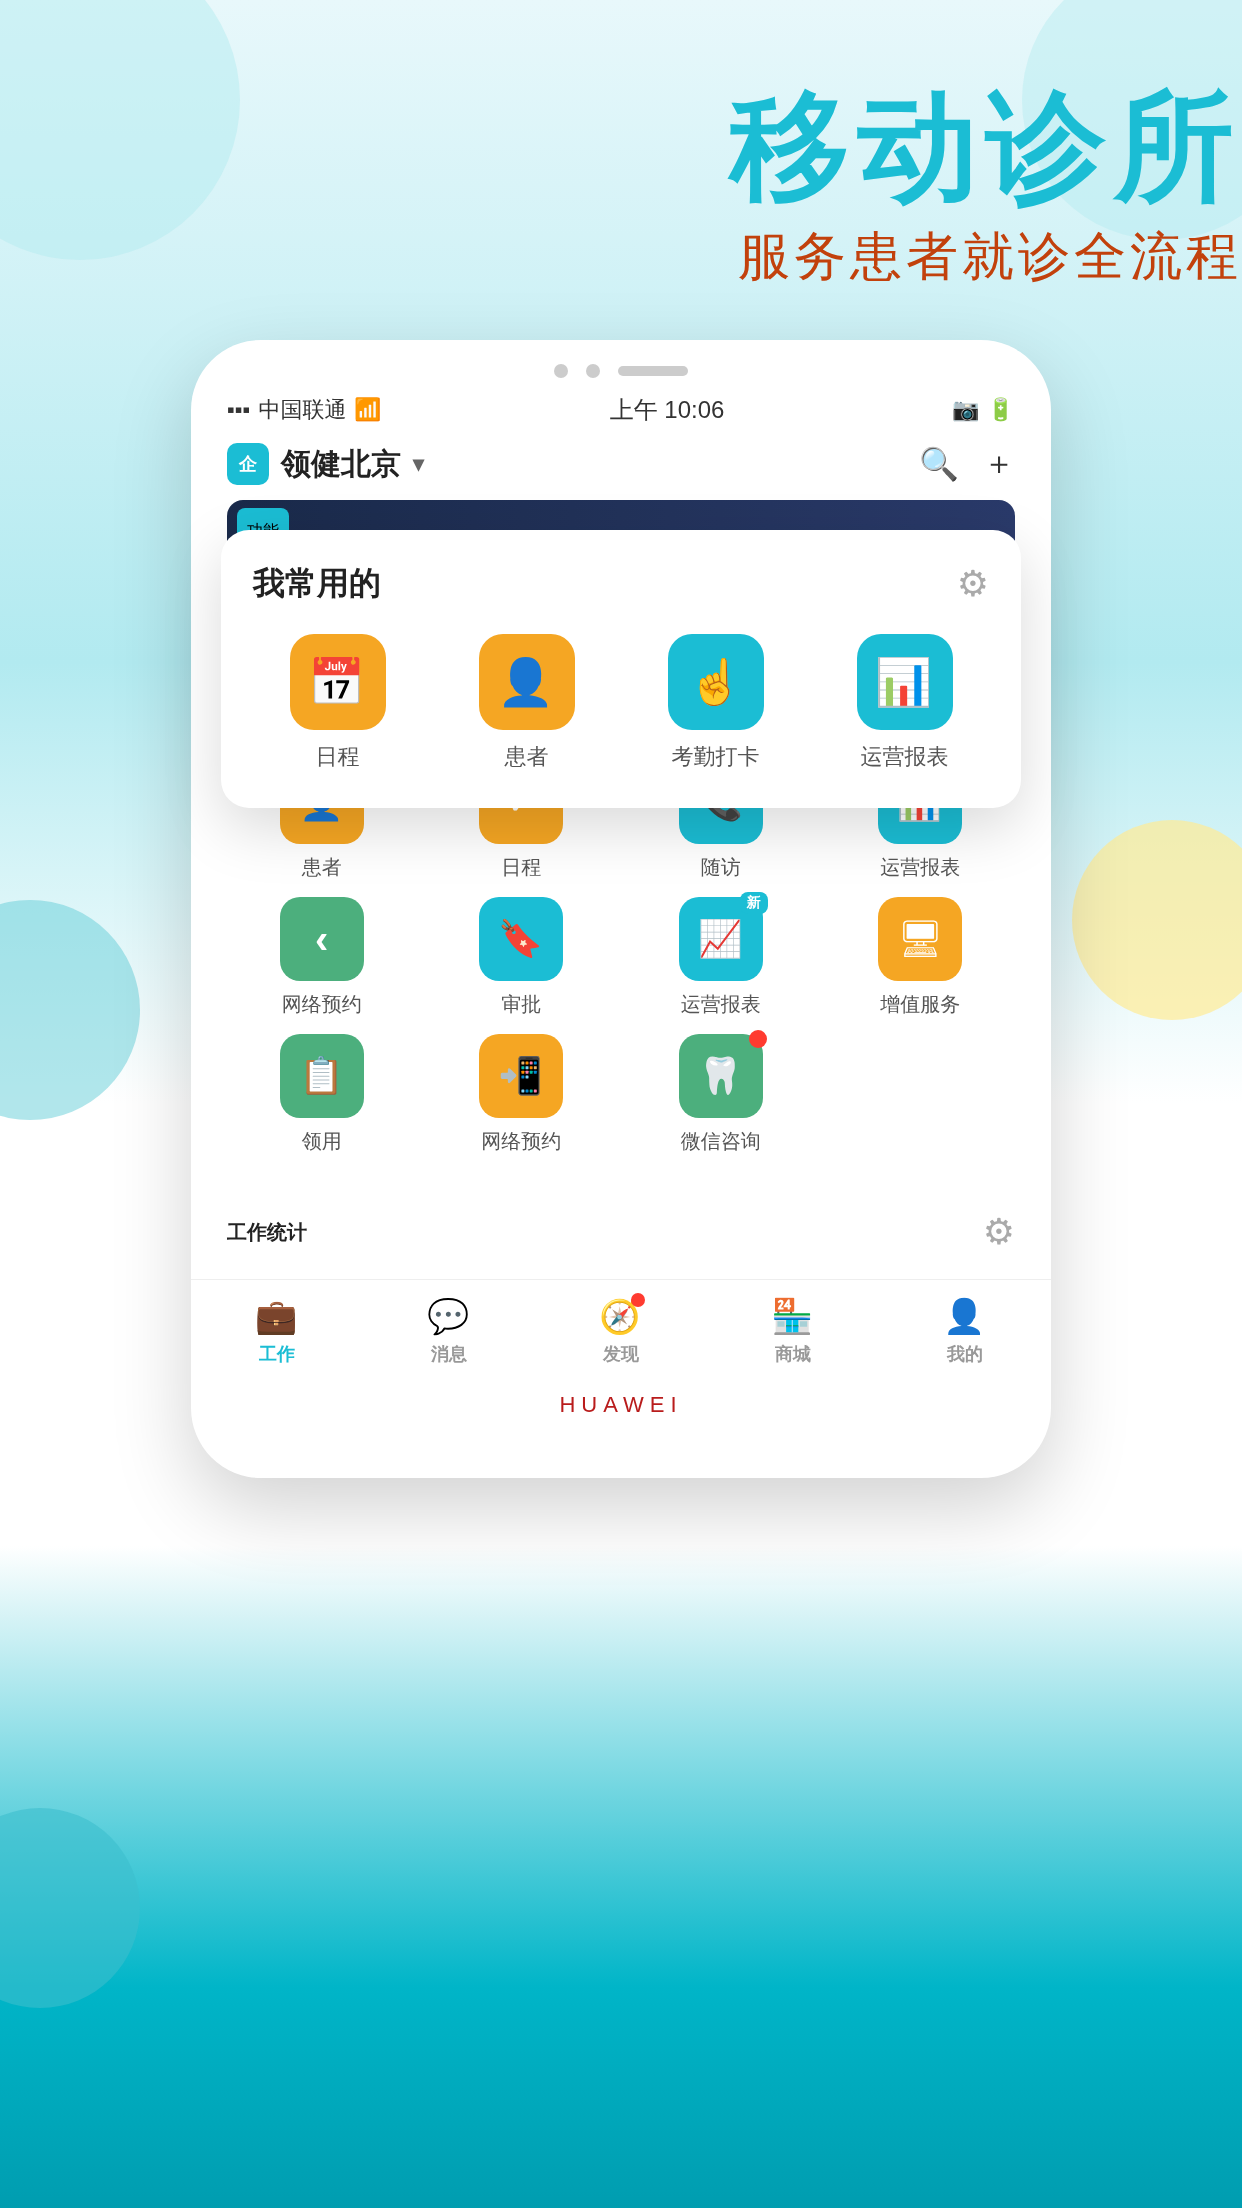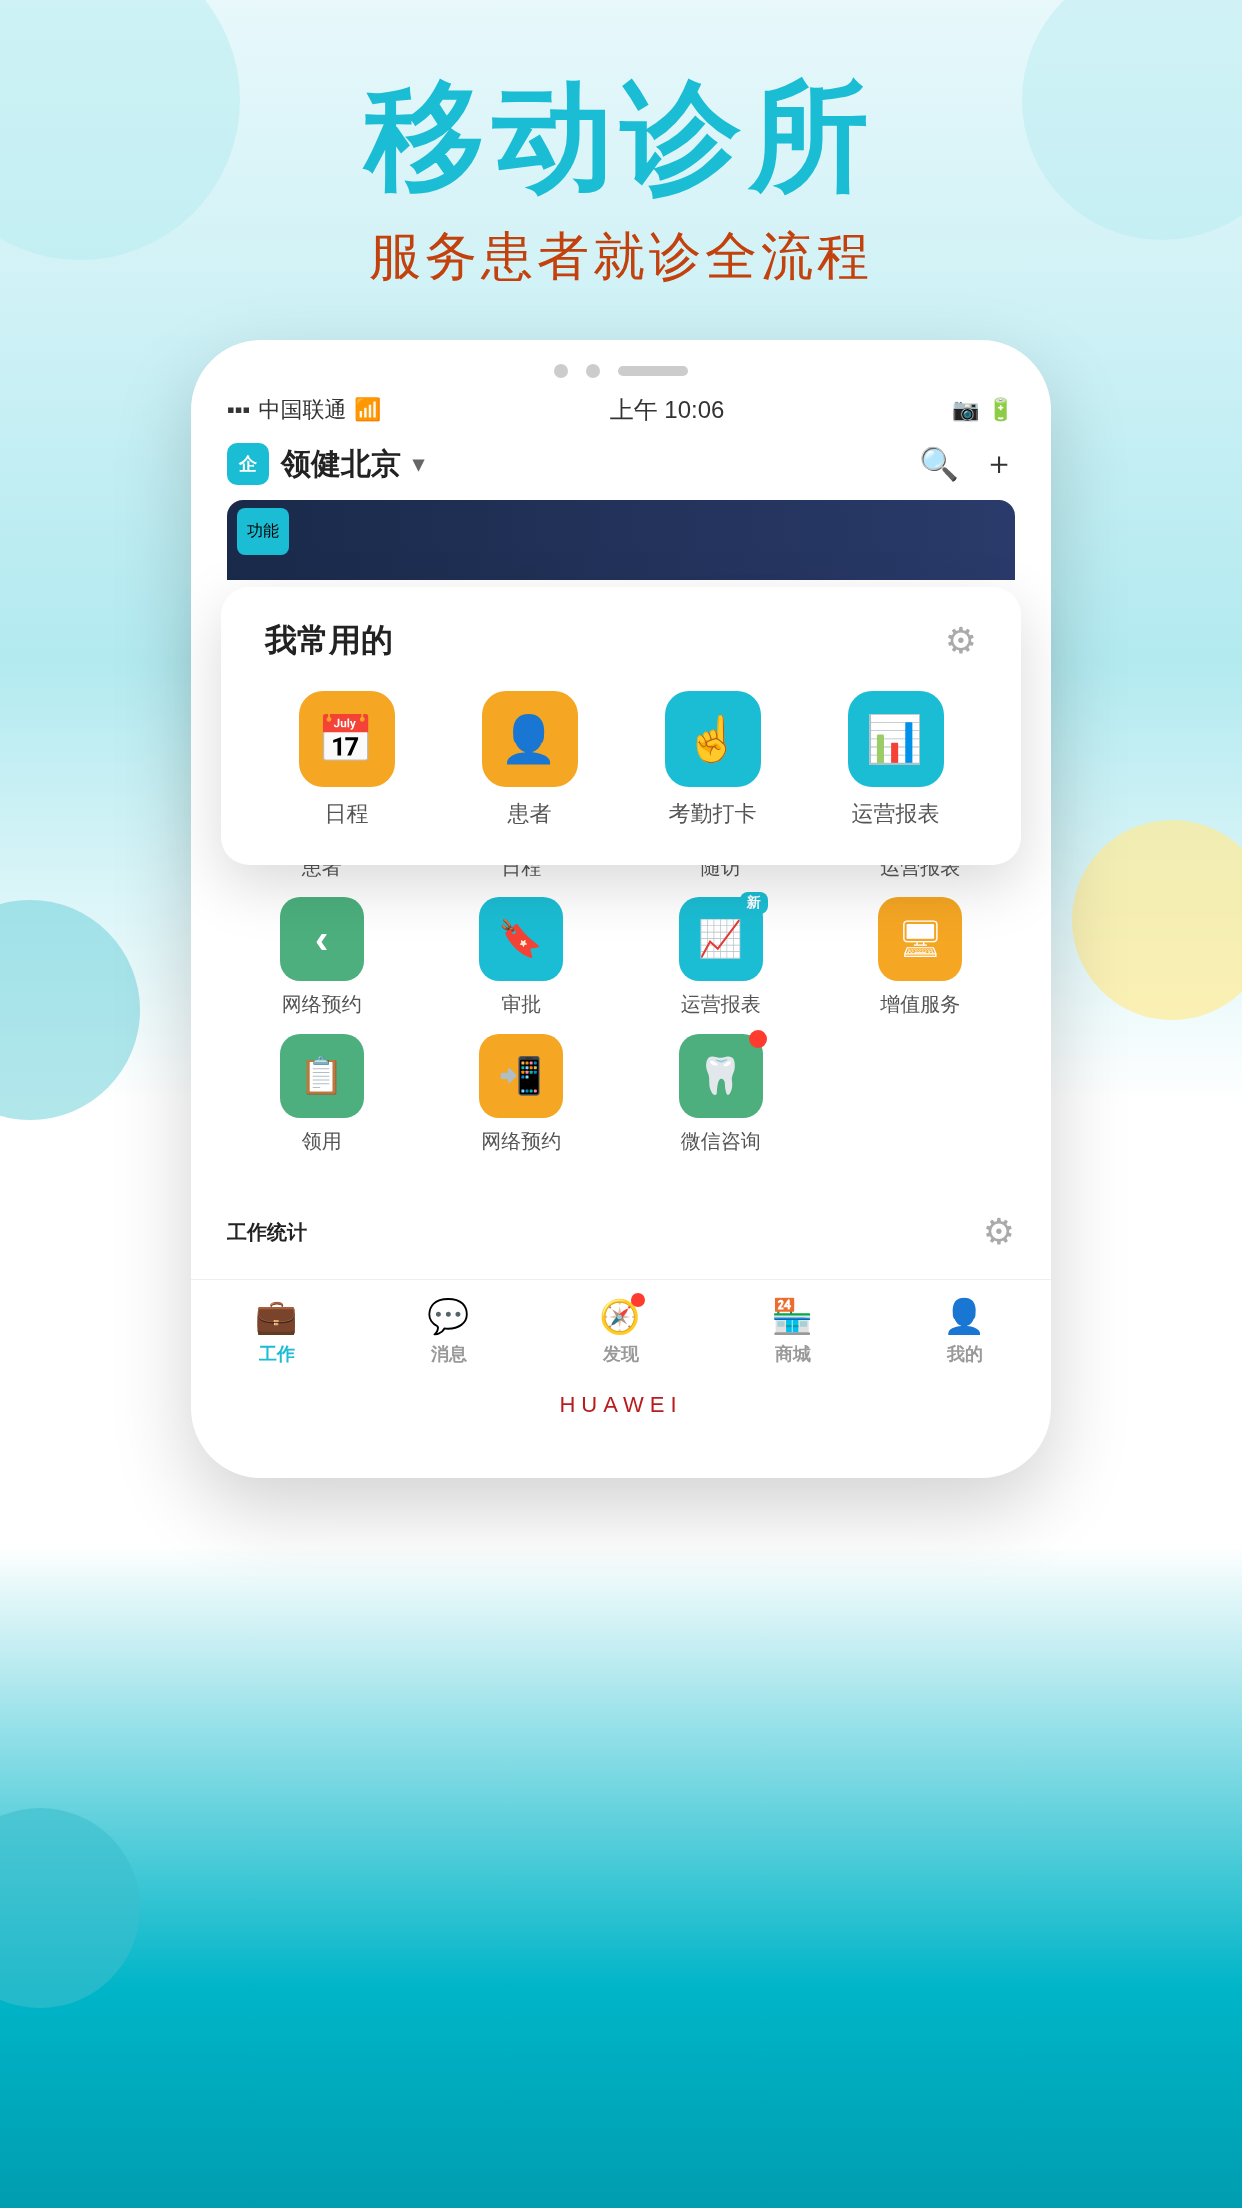--- a/index.html
+++ b/index.html
@@ -47,22 +47,21 @@
       width: 200px; height: 200px;
       border-radius: 50%;
       background: rgba(60,190,205,0.6);
     }
 
     
     .title-area {
       position: absolute;
       top: 80px;
       left: 0; right: 0;
-      text-align: center;
-      font-family: Liberation Mono, monospace;
+      text-align: right;
     }
     .main-title {
       font-size: 120px;
       font-weight: 900;
       color: #1bbdd4;
       letter-spacing: 8px;
       line-height: 1.1;
     }
     .sub-title {
       font-size: 52px;
@@ -161,28 +160,28 @@
       background: #1bbdd4;
       color: #000000;
       font-size: 16px;
       padding: 13px 10px;
       border-radius: 8px;
     }
 
     
     .floating-card {
       position: absolute;
-      top: 587px;
+      top: 530px;
       left: 50%;
       transform: translateX(-50%);
       width: 800px;
       background: white;
       border-radius: 28px;
       box-shadow: 0 20px 60px rgba(0,0,0,0.15);
-      padding: 32px 44px 36px;
+      padding: 32px 32px 36px;
       z-index: 10;
     }
     .card-header {
       display: flex;
       justify-content: space-between;
       align-items: center;
       margin-bottom: 28px;
     }
     .card-title {
       font-size: 32px;

